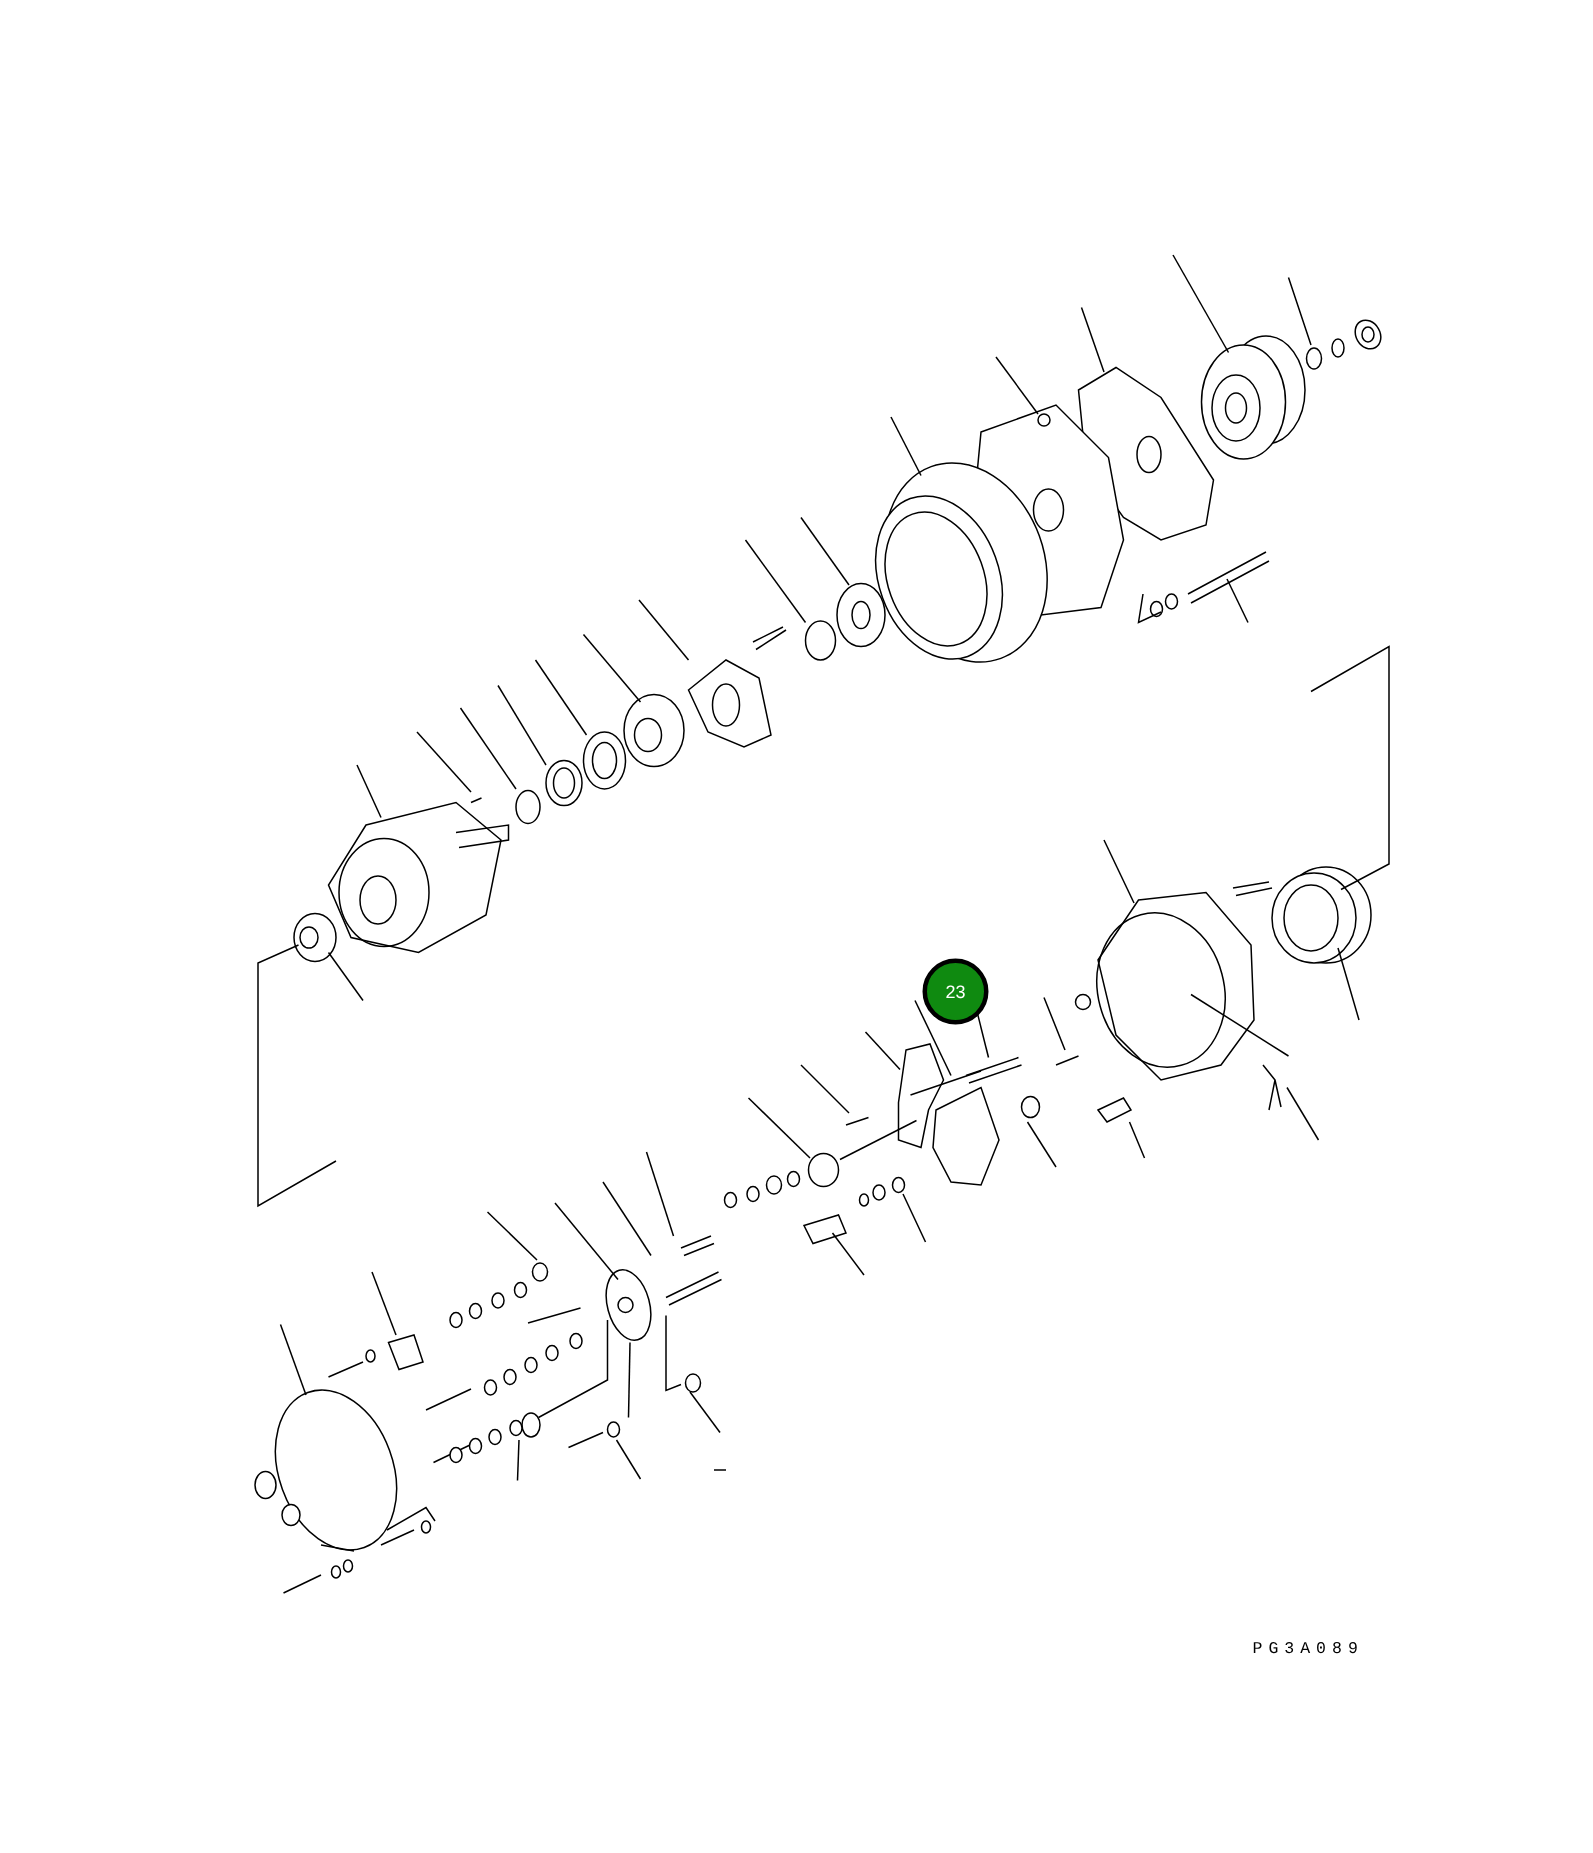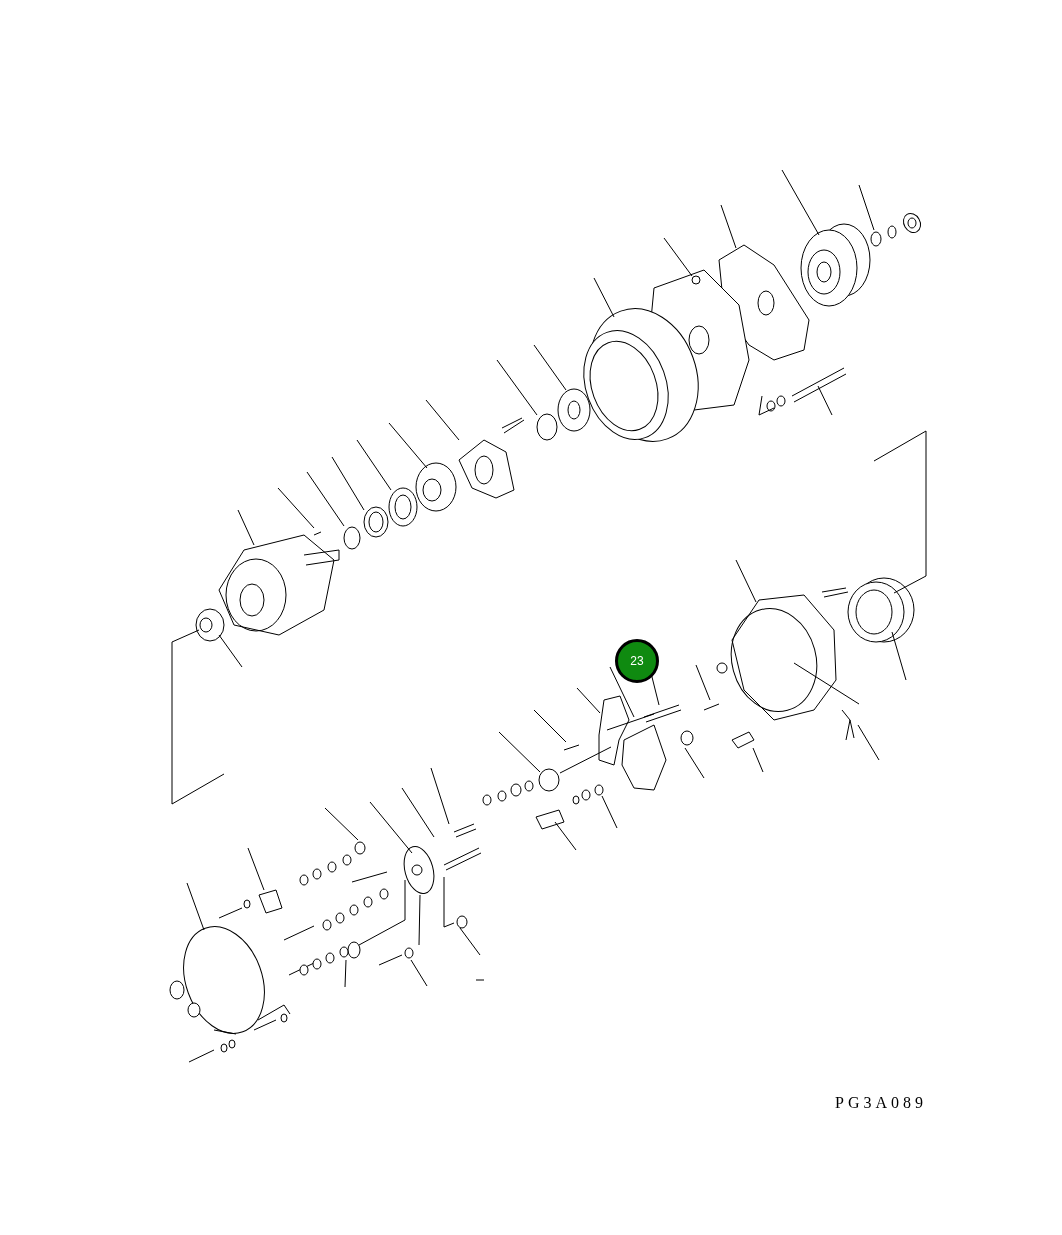--- a/index.html
+++ b/index.html
@@ -8,22 +8,22 @@
     #diagram svg { position: absolute; left: 0; top: 0; }
     .ln { stroke: #000; stroke-width: 1; fill: none; }
     .pt { stroke: #000; stroke-width: 1; fill: #fff; }
     .callout {
       position: absolute; left: 601px; top: 619px; width: 38px; height: 38px;
       border-radius: 50%; border: 3px solid #000; box-sizing: content-box;
       display: flex; align-items: center; justify-content: center;
       color: #ffffff; font-size: 12px; cursor: pointer;
     }
     .code {
-      position: absolute; left: 821px; top: 1074px; font-family: Liberation Serif, serif;
-      font-size: 16px; letter-spacing: 4px; color: #000;
+      position: absolute; left: 821px; top: 1074px; font-family: Liberation Mono, monospace;
+      font-size: 11px; letter-spacing: 4px; color: #000;
     }
   </style>
 </head>
 <body>
 
 <div id="diagram">
   <svg width="1062" height="1235" viewBox="0 0 1062 1235">
 
     <g>
       <ellipse class="pt" cx="898" cy="203" rx="8" ry="10" transform="rotate(-30 898 203)"></ellipse>

